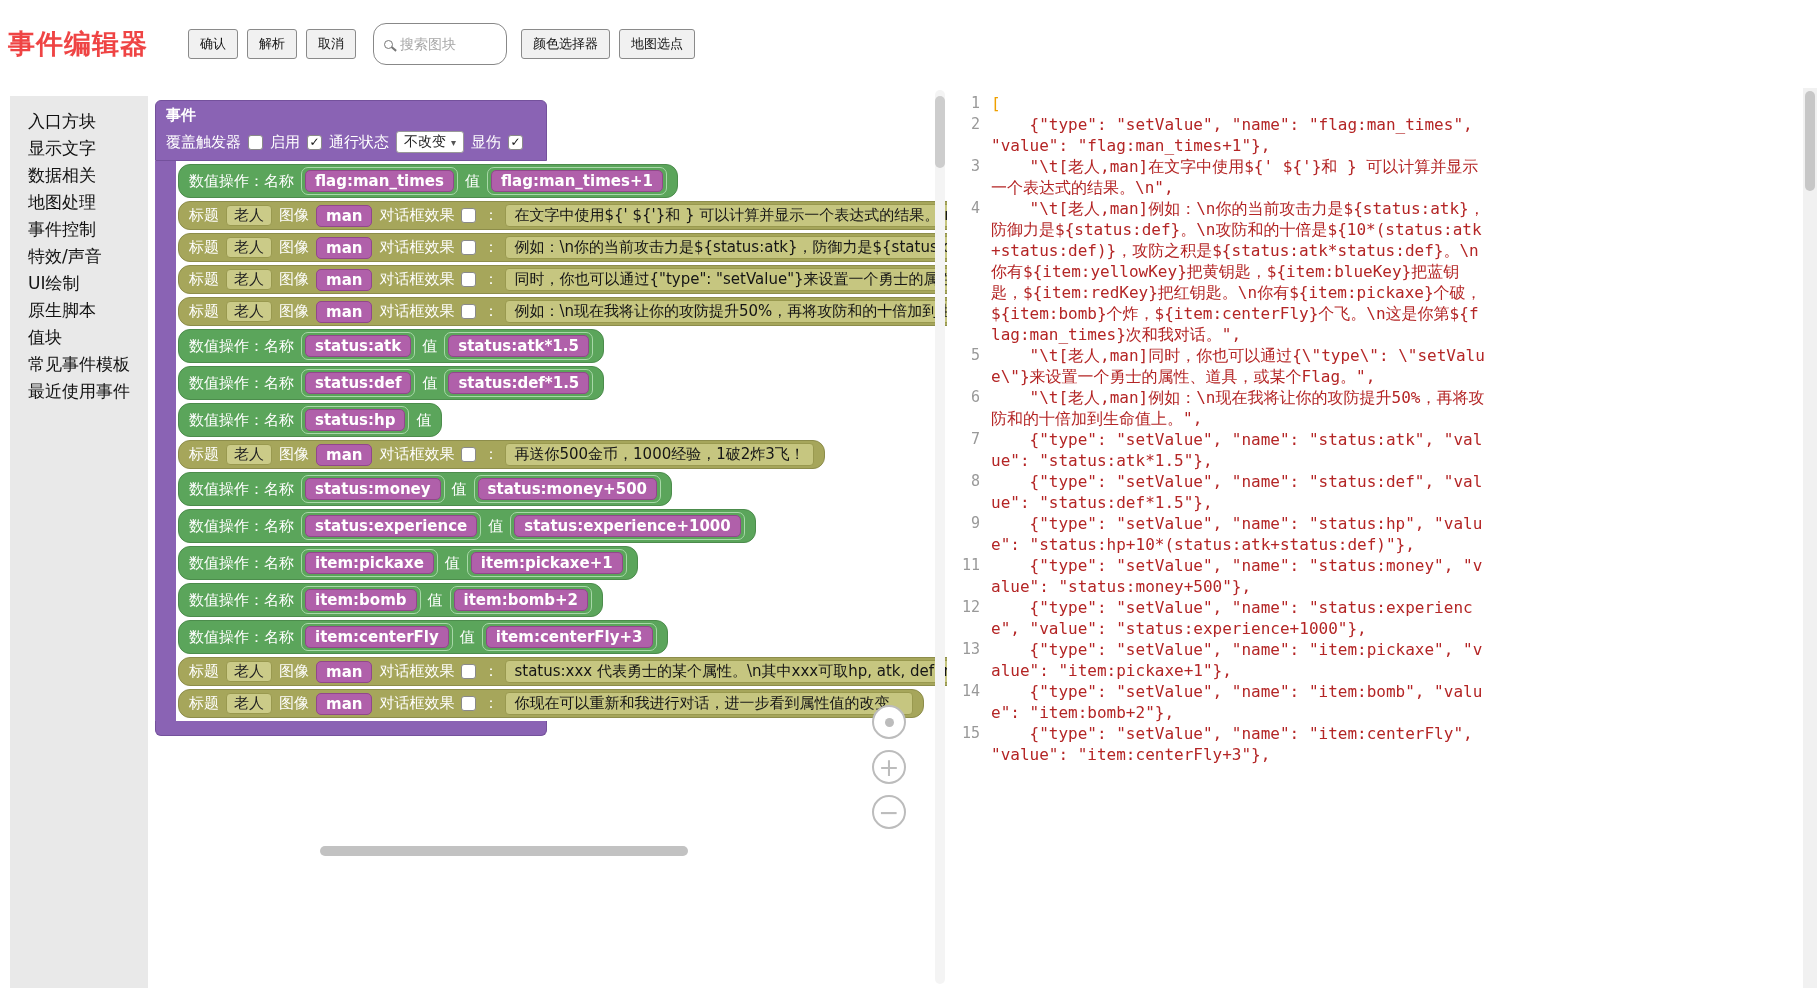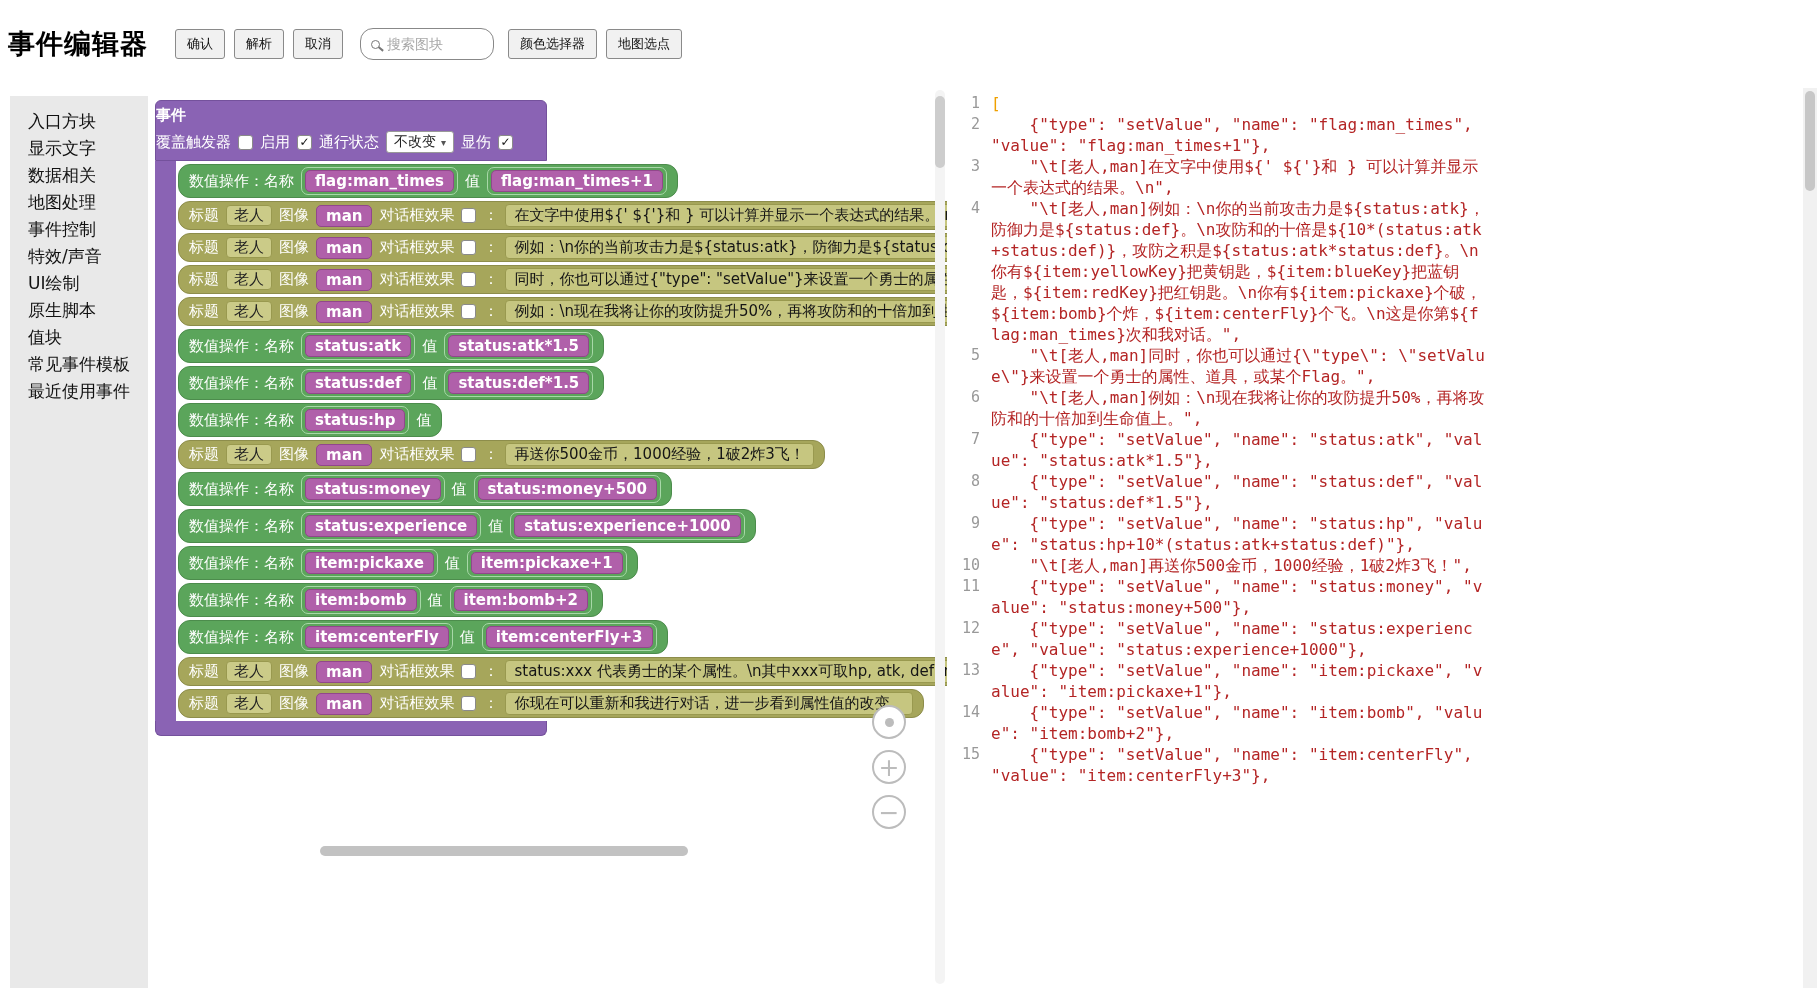--- a/index.html
+++ b/index.html
@@ -1,36 +1,36 @@
 <!DOCTYPE html>
 <html><head>
 <meta charset="utf-8">
 <style>
 *{margin:0;padding:0;box-sizing:border-box;}
 html,body{width:1817px;height:988px;}
 body{font-family:"DejaVu Sans","Liberation Sans",sans-serif;background:#fff;overflow:hidden;position:relative;}
 
 
 .topbar{position:absolute;left:0;top:0;width:100%;height:88px;display:flex;align-items:center;padding-left:8px;background:#fff;}
-.app-title{font-size:27px;font-weight:bold;color:#000000;margin-right:27px;letter-spacing:1px;}
+.app-title{font-size:27px;font-weight:bold;color:#ef4444;margin-right:40px;letter-spacing:1px;}
 .btn{font-family:inherit;font-size:13px;color:#111;background:#f1f1f1;border:1px solid #8a8a8a;border-radius:3px;padding:5px 11px;margin-right:9px;cursor:pointer;}
-.search{display:flex;align-items:center;gap:7px;border:1.5px solid #888;border-radius:13px;height:32px;padding:8px 10px;margin:0 14px 0 8px;width:134px;background:#fff;}
+.search{display:flex;align-items:center;gap:7px;border:1.5px solid #888;border-radius:13px;height:42px;padding:8px 10px;margin:0 14px 0 8px;width:134px;background:#fff;}
 .mag{width:9px;height:9px;border:1.5px solid #777;border-radius:50%;position:relative;flex:none;}
 .mag::after{content:"";position:absolute;width:6px;height:1.5px;background:#777;right:-5px;bottom:-2px;transform:rotate(40deg);}
 .search-input{border:none;outline:none;width:100%;font-size:14px;font-family:inherit;color:#333;background:transparent;}
 .search-input::placeholder{color:#a8a8a8;}
 
 
 .sidebar{position:absolute;left:10px;top:96px;width:138px;height:900px;background:#e9e9e9;padding:12px 0 0 18px;}
 .side-item{font-size:17px;color:#111;line-height:27px;cursor:pointer;white-space:nowrap;}
 
 
 .canvas{position:absolute;left:148px;top:88px;width:799px;height:900px;background:#fff;overflow:hidden;}
 .event-container{position:absolute;left:7px;top:12px;}
-.evt-header{width:392px;background:#8a63b4;border:1px solid #74519c;border-radius:6px 6px 0 0;padding:5px 0 7px;color:#fff;}
+.evt-header{width:392px;background:#8a63b4;border:1px solid #74519c;border-radius:6px 6px 0 0;padding:5px 10px 7px;color:#fff;}
 .evt-title{font-size:15px;font-weight:bold;margin-bottom:6px;}
 .evt-settings{display:flex;align-items:center;gap:7px;font-size:15px;white-space:nowrap;}
 .evt-body{border-left:21px solid #8a63b4;padding:3px 0 3px 2px;display:flex;flex-direction:column;gap:3px;align-items:flex-start;}
 .evt-bottom{width:392px;height:15px;background:#8a63b4;border:1px solid #74519c;border-top:none;border-radius:0 0 6px 6px;}
 
 .blk{display:flex;align-items:center;gap:7px;padding:2px 10px;border-radius:12px;color:#fff;font-size:15px;white-space:nowrap;width:max-content;flex:none;}
 .blk-green{background:#5ba55b;border:1px solid #4c8c4c;min-height:33px;}
 .blk-olive{background:#a6a65b;border:1px solid #8d8d4b;min-height:27px;}
 .slot{display:inline-flex;background:#5ba55b;border:1px solid #a8d8a8;border-radius:7px;padding:2px 3px;}
 .pill-pink{display:inline-block;background:#b060aa;border:1px solid #91478b;border-radius:5px;padding:1px 9px;color:#ffffff;font-weight:bold;}
@@ -320,24 +320,20 @@
         </div>
         <div class="code-line">
           <span class="gutter">8</span>
           <span class="ctext">    {"type": "setValue", "name": "status:def", "value": "status:def*1.5"},</span>
         </div>
         <div class="code-line">
           <span class="gutter">9</span>
           <span class="ctext">    {"type": "setValue", "name": "status:hp", "value": "status:hp+10*(status:atk+status:def)"},</span>
         </div>
         <div class="code-line">
-          <span class="gutter">10</span>
-          <span class="ctext">    "\t[老人,man]再送你500金币，1000经验，1破2炸3飞！",</span>
-        </div>
-        <div class="code-line">
           <span class="gutter">11</span>
           <span class="ctext">    {"type": "setValue", "name": "status:money", "value": "status:money+500"},</span>
         </div>
         <div class="code-line">
           <span class="gutter">12</span>
           <span class="ctext">    {"type": "setValue", "name": "status:experience", "value": "status:experience+1000"},</span>
         </div>
         <div class="code-line">
           <span class="gutter">13</span>
           <span class="ctext">    {"type": "setValue", "name": "item:pickaxe", "value": "item:pickaxe+1"},</span>

